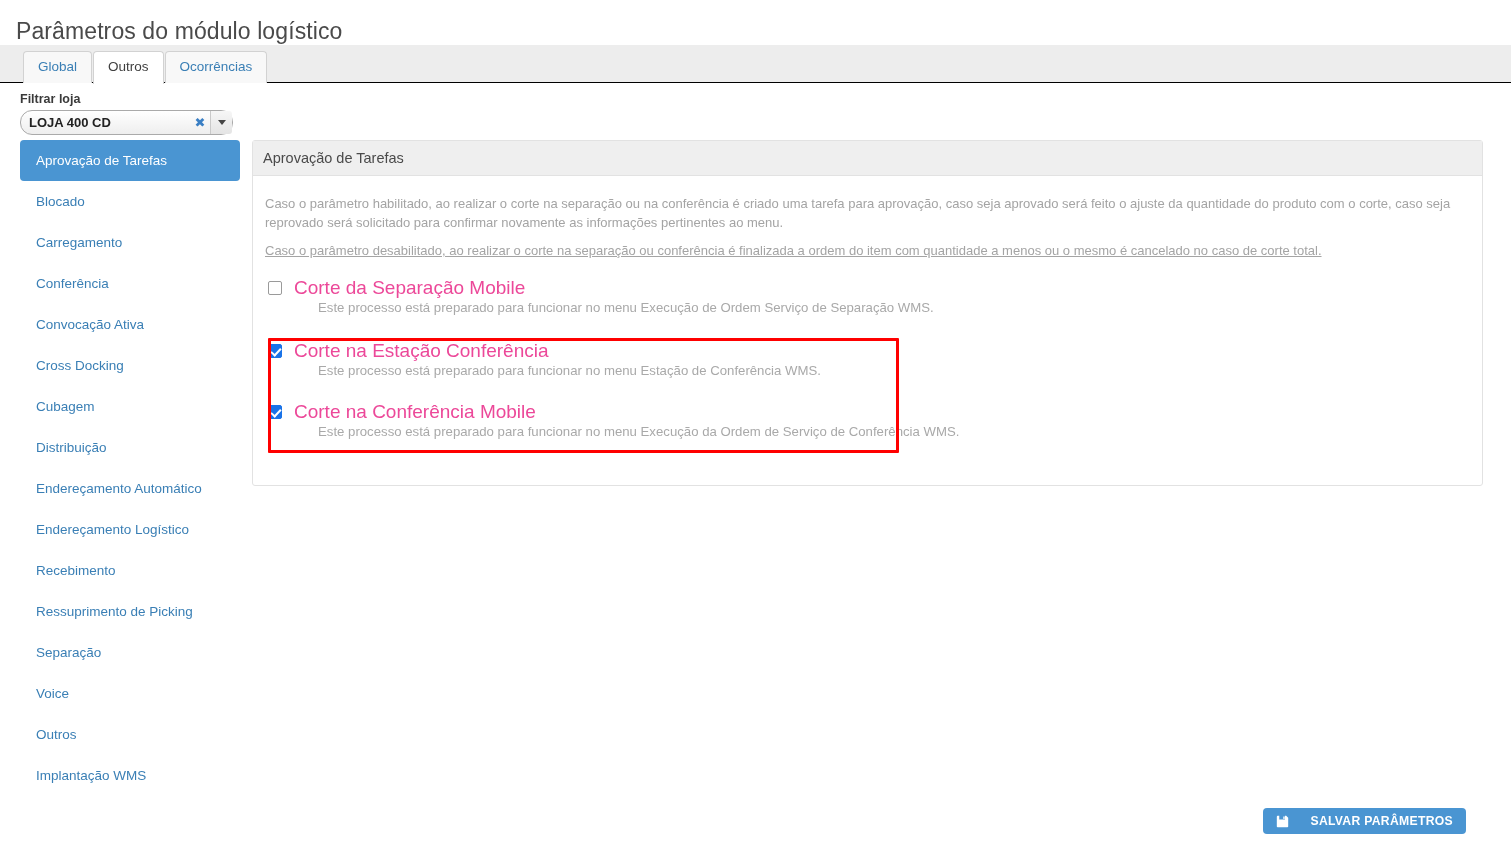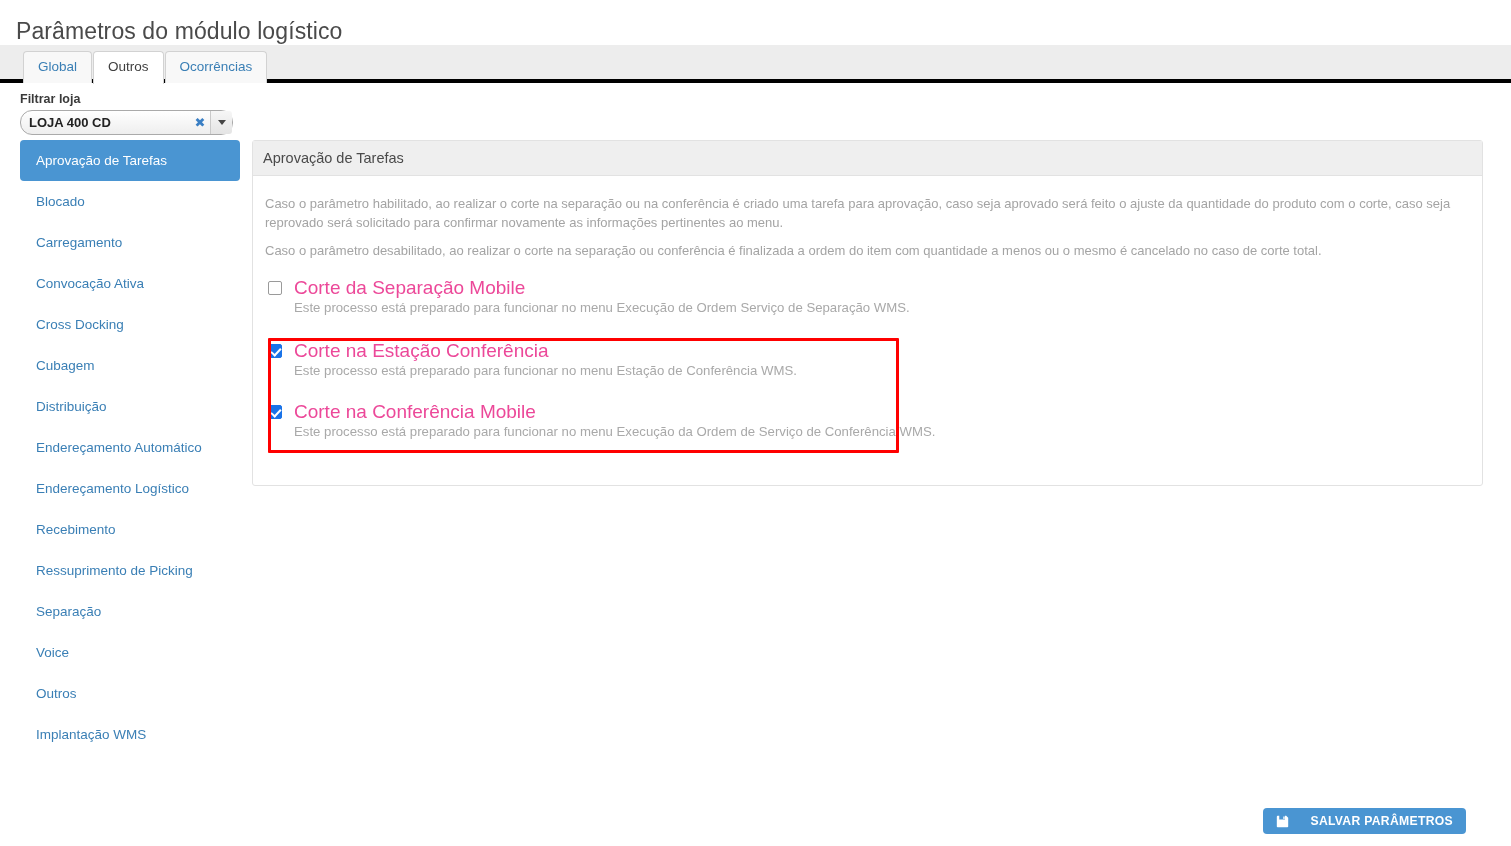--- a/index.html
+++ b/index.html
@@ -34,21 +34,21 @@
   }
 
   
   .tabbar {
     position: absolute;
     left: 0;
     top: 45px;
     width: 1511px;
     height: 38px;
     background: #ededed;
-    border-bottom: 4px solid #000000;
+    border-bottom: 1px solid #000000;
   }
   .tabs {
     position: absolute;
     left: 23px;
     top: 6px;
     display: flex;
     align-items: flex-end;
     gap: 1px;
   }
   .tab {
@@ -191,21 +191,21 @@
     position: relative;
   }
 
   .desc {
     font-size: 13px;
     color: #a4a4a4;
     line-height: 19px;
     margin: 0 0 9px 0;
     max-width: 1200px;
   }
-  .desc:last-of-type { margin-bottom: 0; }
+  .desc:last-of-type { margin-bottom: 0; text-decoration: underline; }
 
   
   .check-group { margin-top: 20px; position: relative; }
   .check-row { position: relative; padding-left: 29px; margin-bottom: 18px; }
   .check-row:last-child { margin-bottom: 0; }
 
   .cb {
     position: absolute;
     left: 3px;
     top: 1px;
@@ -236,20 +236,21 @@
     font-size: 19px;
     color: #ec4899;
     line-height: 16px;
   }
   .cb-hint {
     display: block;
     font-size: 13.2px;
     color: #a9a9a9;
     line-height: 18px;
     margin-top: 3px;
+    margin-left: 24px;
   }
 
   
   .annotation-box {
     position: absolute;
     left: 3px;
     top: 58px;
     width: 631px;
     height: 115px;
     border: 3px solid #ff0000;
@@ -316,20 +317,21 @@
       <span class="select2-arrow">
         <span class="caret-down"></span>
       </span>
     </div>
   </div>
 
   <nav class="sidebar">
     <a class="side-item active">Aprovação de Tarefas</a>
     <a class="side-item">Blocado</a>
     <a class="side-item">Carregamento</a>
+    <a class="side-item">Conferência</a>
     <a class="side-item">Convocação Ativa</a>
     <a class="side-item">Cross Docking</a>
     <a class="side-item">Cubagem</a>
     <a class="side-item">Distribuição</a>
     <a class="side-item">Endereçamento Automático</a>
     <a class="side-item">Endereçamento Logístico</a>
     <a class="side-item">Recebimento</a>
     <a class="side-item">Ressuprimento de Picking</a>
     <a class="side-item">Separação</a>
     <a class="side-item">Voice</a>

